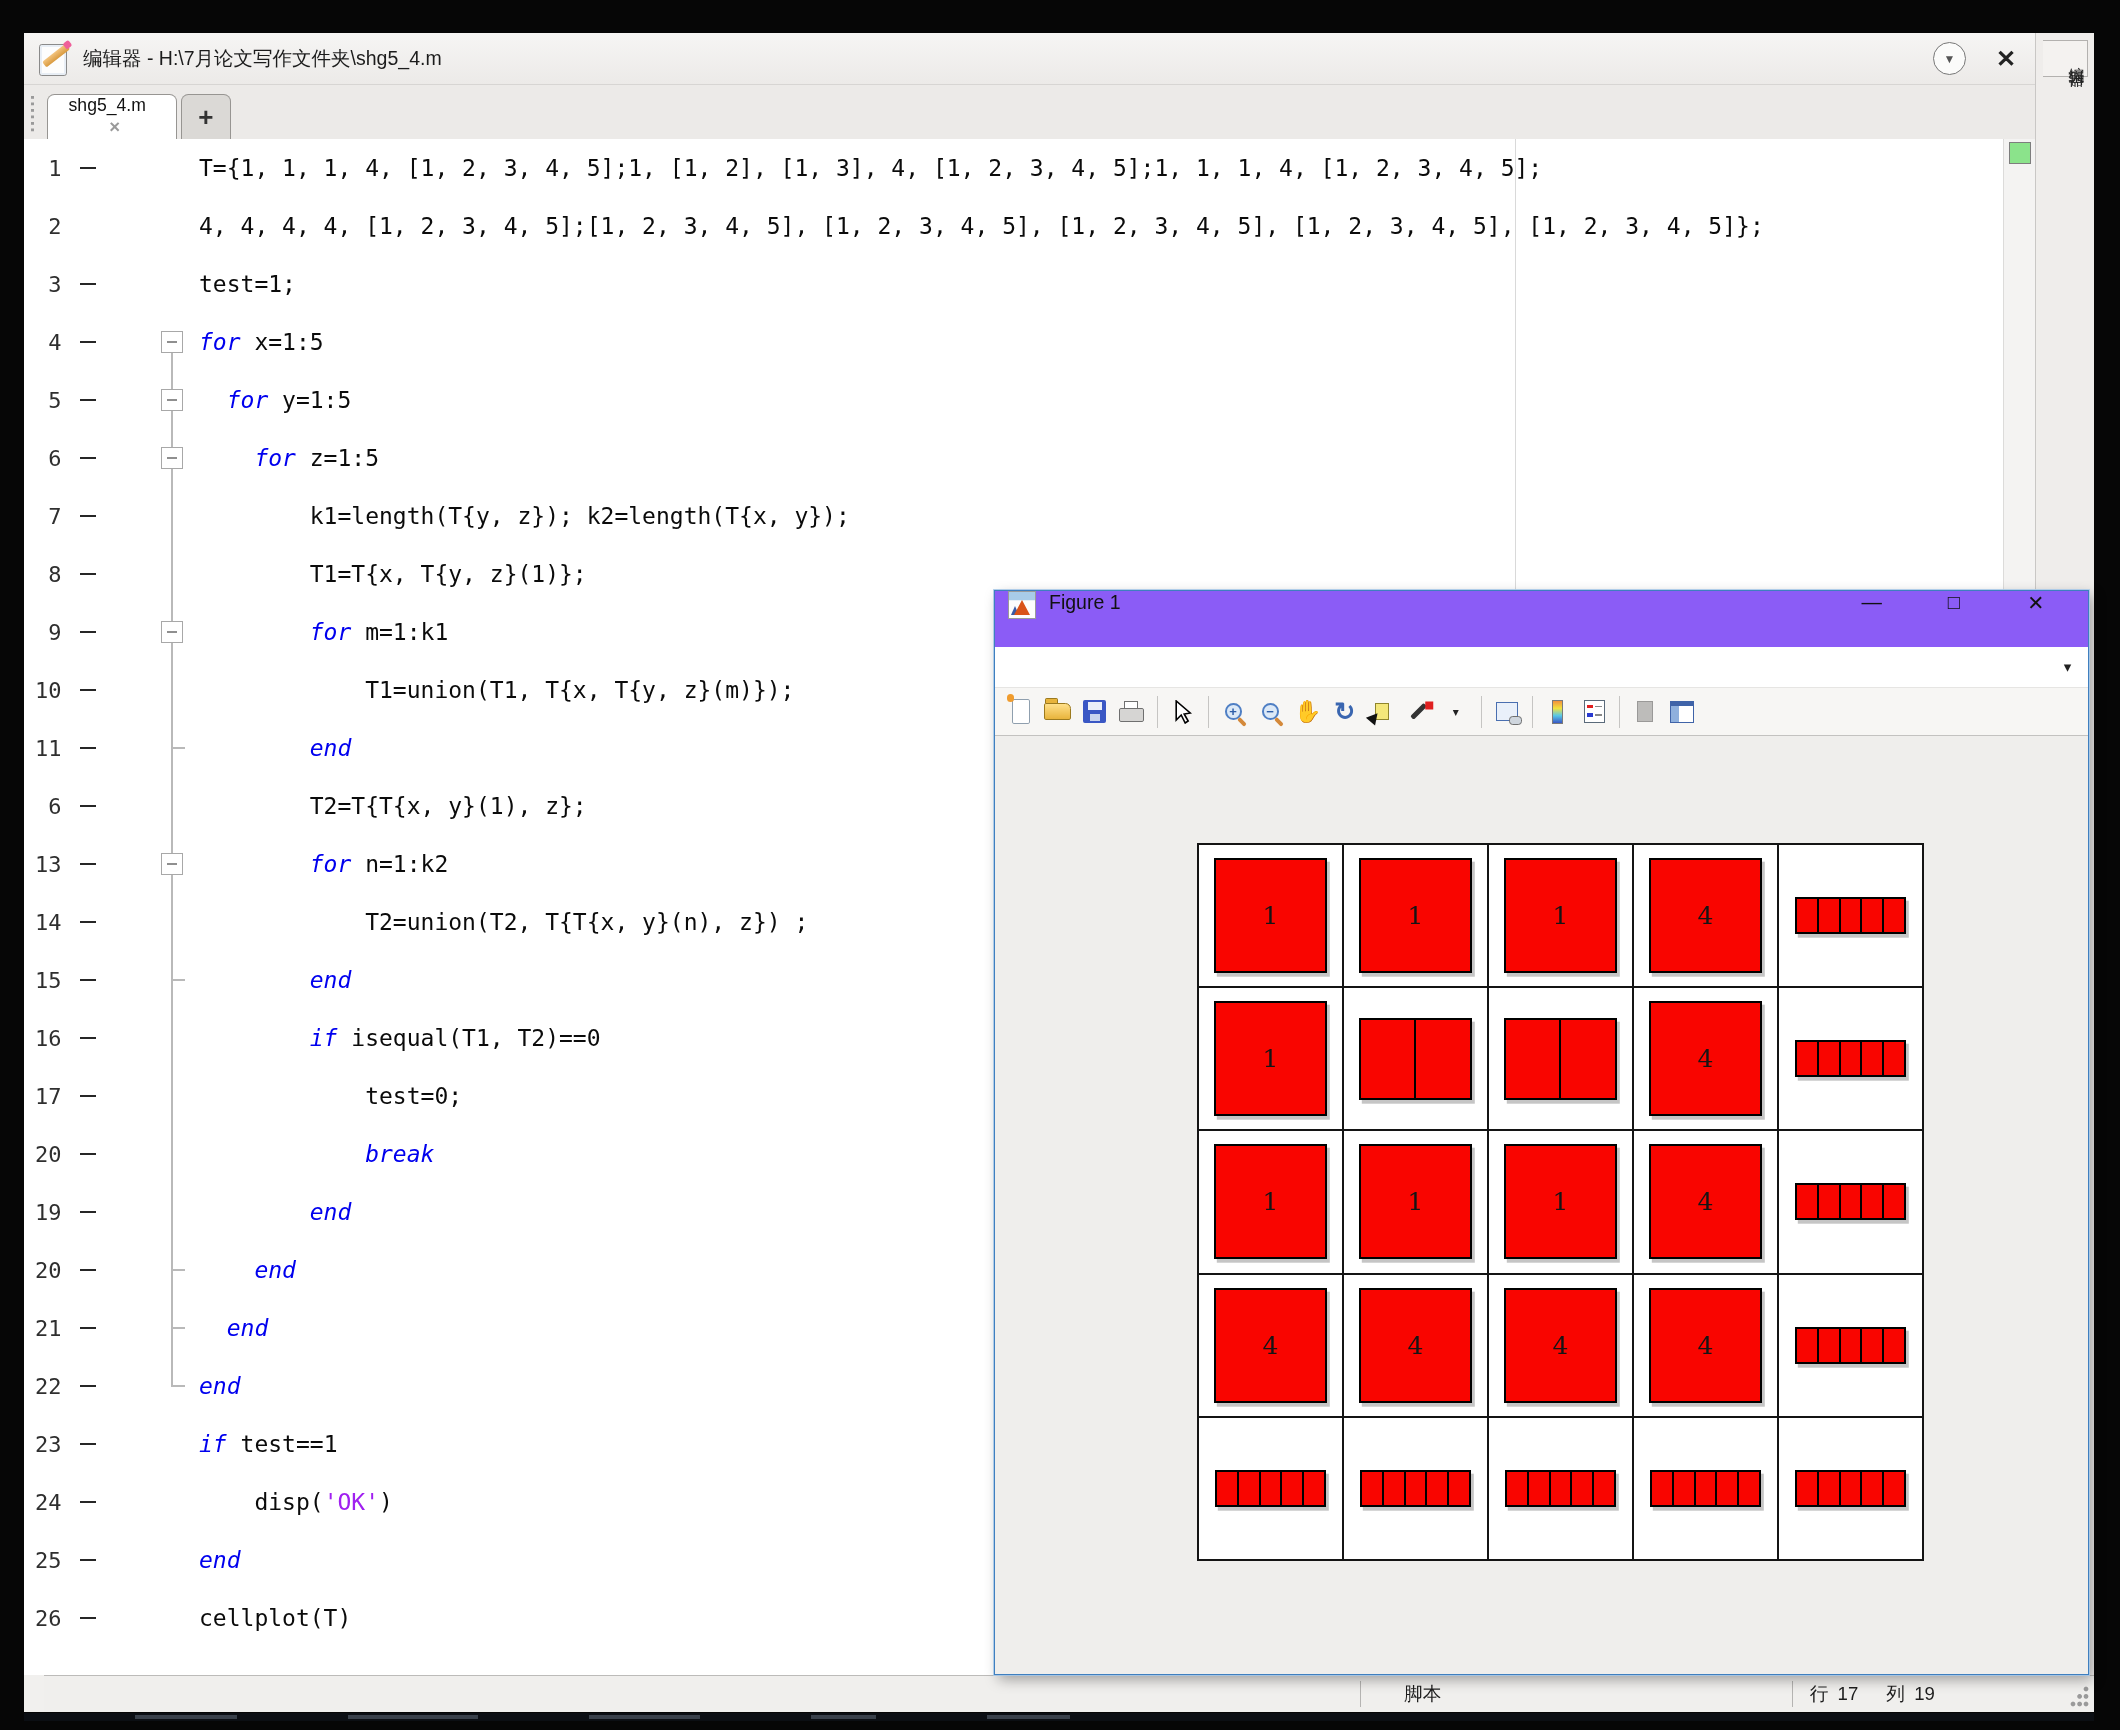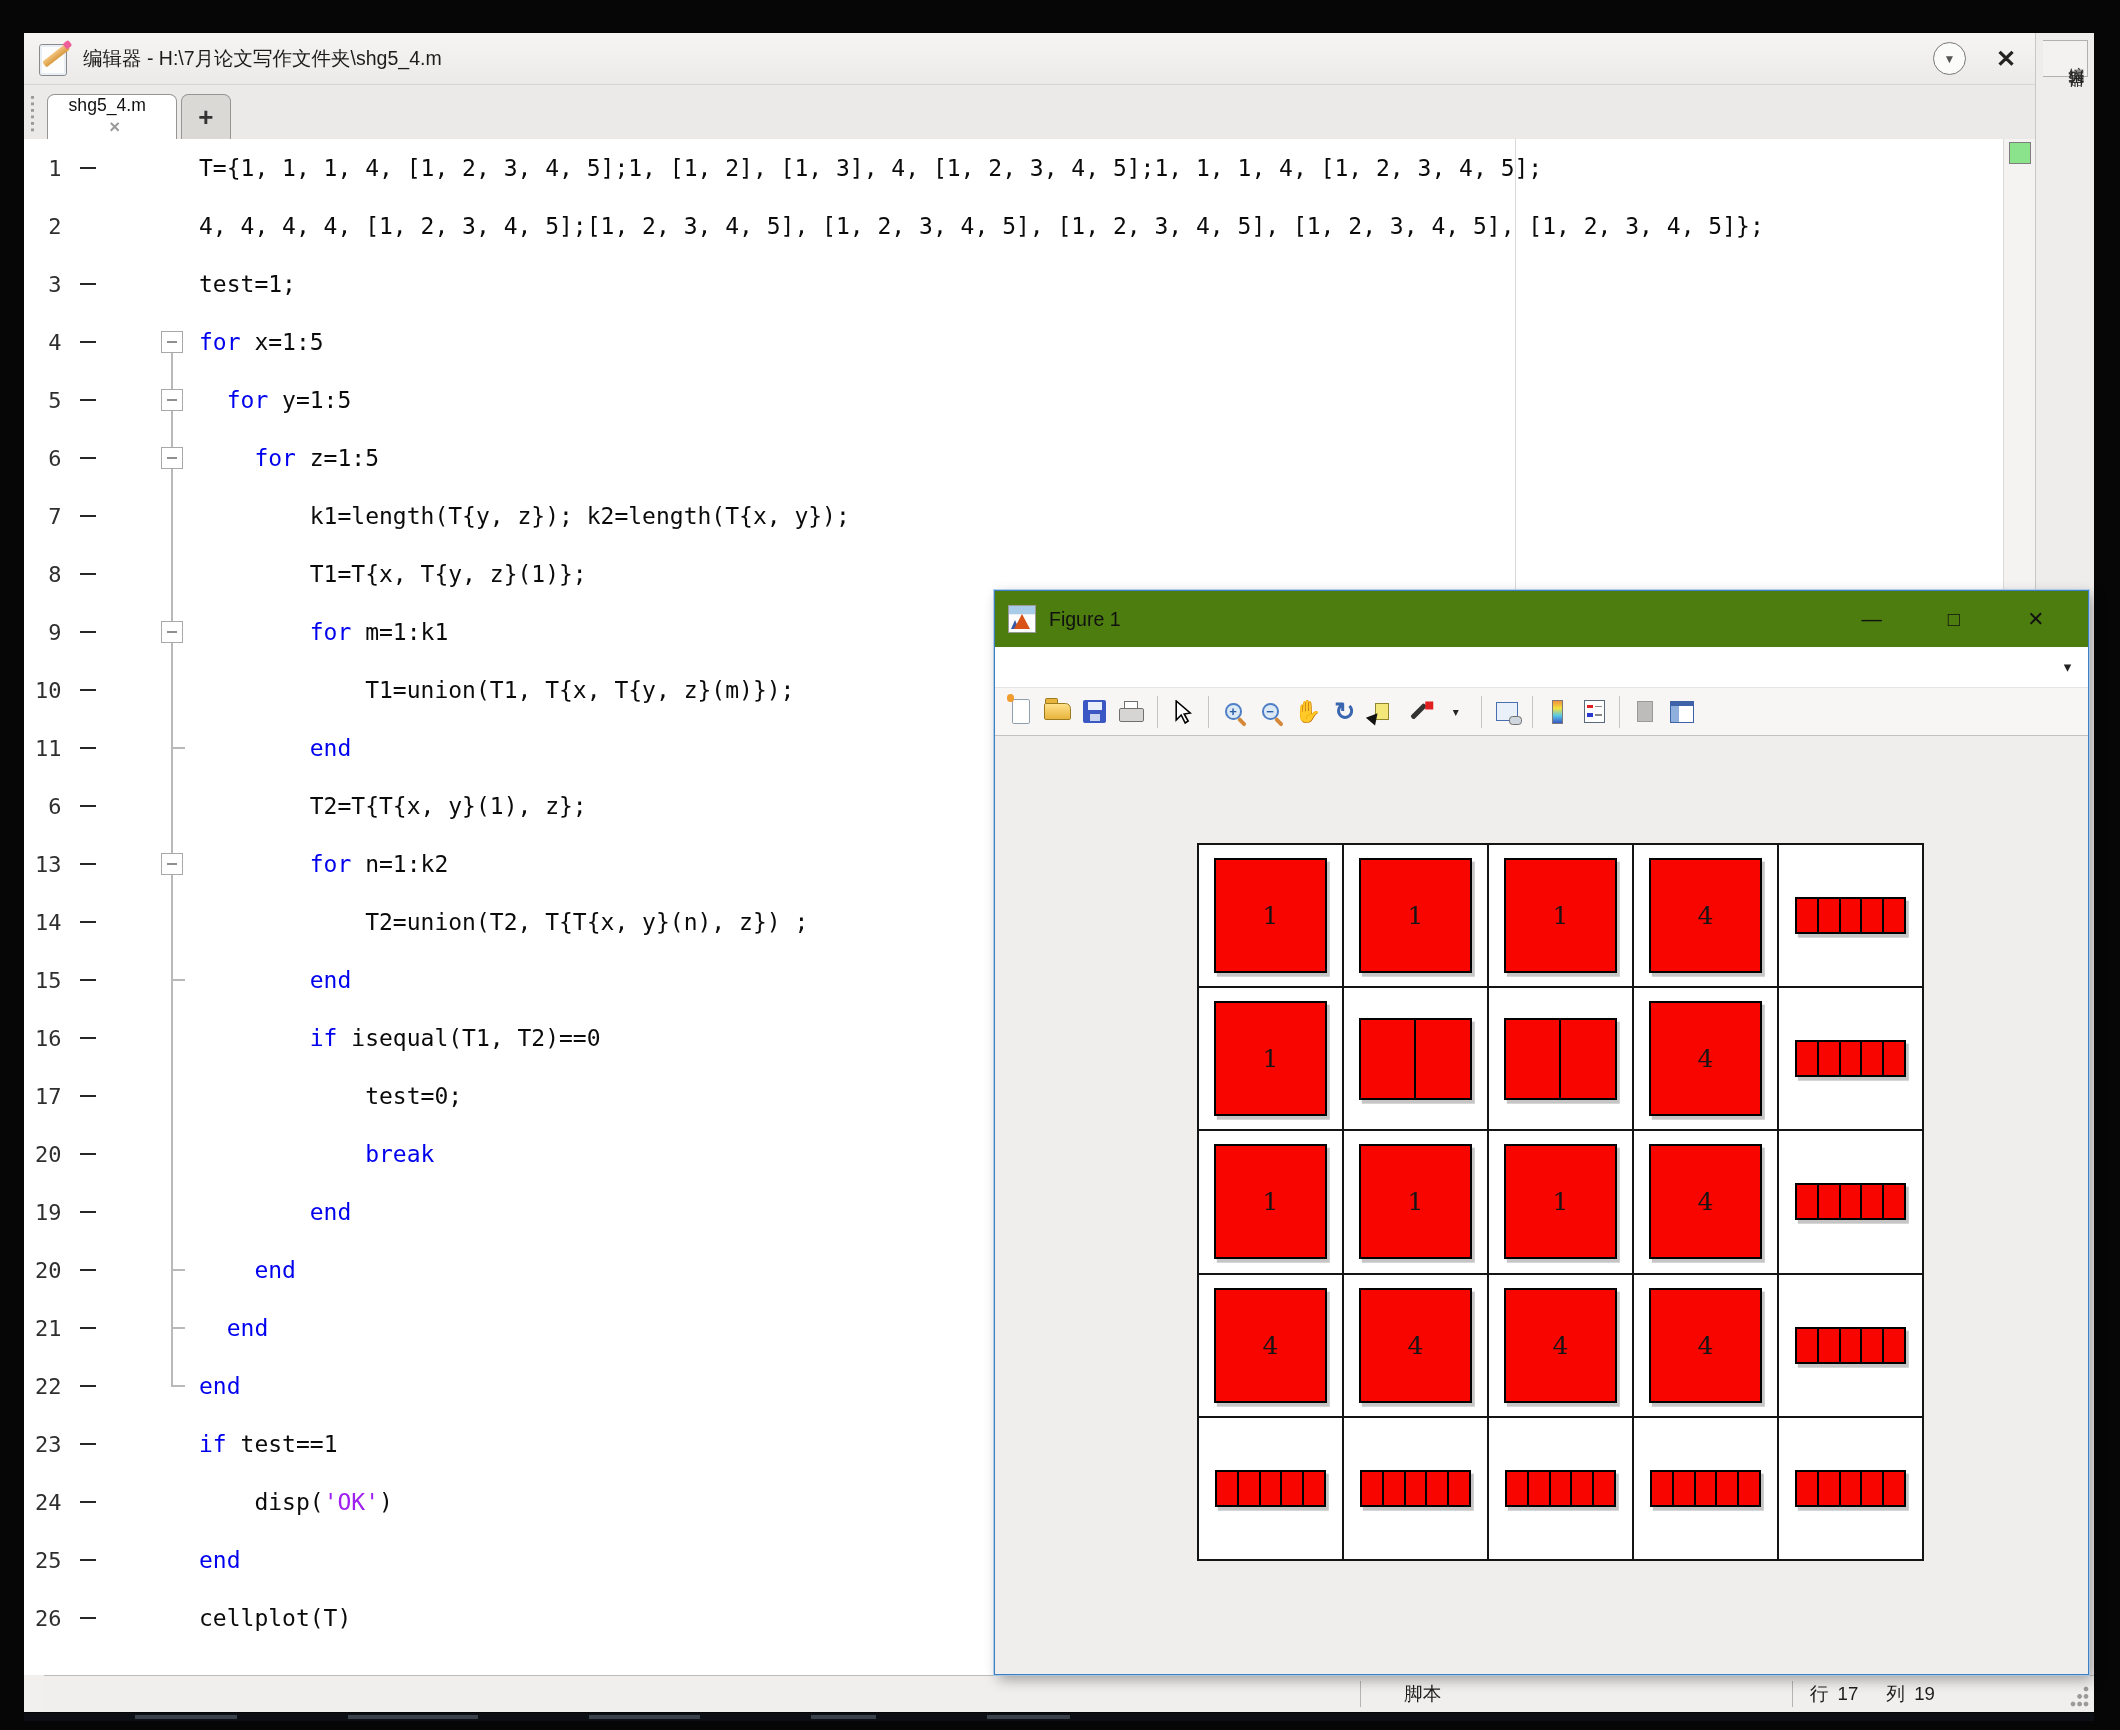--- a/index.html
+++ b/index.html
@@ -47,21 +47,21 @@
   .line.exec .ldash i { display:block; }
   .lfold { width:93px; flex:none; position:relative; height:100%; }
   .fvline { position:absolute; left:65px; top:0; bottom:0; width:1.9px; background:#b9b9b9; }
   .fvline.half-bottom { top:50%; }
   .fvline.half-top { bottom:50%; top:0; }
   .ftick { position:absolute; left:65px; top:calc(50% - 0.9px); width:14px; height:1.9px; background:#b9b9b9; }
   .fbox { position:absolute; left:55px; top:calc(50% - 11px); width:22px; height:22px; background:#fff;
           border:1.9px solid #a8a8a8; display:flex; align-items:center; justify-content:center; z-index:2; }
   .fbox i { width:9.3px; height:1.9px; background:#8f8f8f; }
   .lcode { white-space:pre; color:#0b0b0b; }
-  .seg.kw { color:var(--kw-color,#0000EE); }
+  .seg.kw { color:var(--kw-color,#0000EE);font-style:italic; }
   .seg.str { color:var(--str-color,#A020F0); }
 
   #scroll-strip { width:32px; flex:none; background:#f4f3f2; border-left:0.9px solid #dcdbda; display:flex; flex-direction:column; align-items:center; }
   #analyzer-box { width:22px; height:22px; margin-top:2.8px; background:var(--green,#8BE38B); border:1.9px solid #7d7d7d; }
 
   #side-strip { width:59px; flex:none; background:#efedeb; border-left:0.9px solid #c9c7c5; display:flex; flex-direction:column; align-items:center; }
   #side-tab { margin-top:7.4px; width:45px; padding:13px 0; background:#f4f2f0; border:0.9px solid #b3b1af; border-left:none;
               writing-mode:vertical-rl; text-orientation:upright; font-size:16px; color:#222; text-align:center; letter-spacing:2.8px; }
 
   #statusbar { height:37px; background:#f0efed; border-top:0.9px solid #bcbbb9; display:flex; align-items:center; font-size:18.6px; color:#1d1d1d;margin-left:20px; }
@@ -75,21 +75,21 @@
       radial-gradient(circle at 17.6px 28px, #9a9a9a 1.9px, transparent 2.8px),
       radial-gradient(circle at 24px 20.4px, #9a9a9a 1.9px, transparent 2.8px),
       radial-gradient(circle at 11px 28px, #9a9a9a 1.9px, transparent 2.8px),
       radial-gradient(circle at 17.6px 20.4px, #9a9a9a 1.9px, transparent 2.8px),
       radial-gradient(circle at 24px 13px, #9a9a9a 1.9px, transparent 2.8px); }
 
   
   #figure { position:absolute; left:994px; top:590px; width:1095px; height:1085px; z-index:10;
             background:#efeeec; border:0.9px solid var(--accent,#3F7FBF); box-shadow:0 0 0 0.9px #a9c9e8, 3.7px 4.6px 13px rgba(0,0,0,.35);
             display:flex; flex-direction:column; }
-  #fig-titlebar { height:56px; background:#4d7c0f; display:flex; align-items:center; padding:0 9.3px 0 13px; }
+  #fig-titlebar { height:56px; background:#8b5cf6; display:flex; align-items:flex-start; padding:0 9.3px 0 13px; }
   .fig-icon { width:28px; height:28px; border:0.9px solid #9a9a9a; background:#fdfdfd; position:relative; margin-right:13px;
               box-shadow:inset 0 8.3px 0 #a8cbe8; }
   .fig-icon .tri1 { position:absolute; left:4.6px; bottom:2.8px; width:0; height:0;
                     border-left:8.3px solid transparent; border-right:8.3px solid transparent; border-bottom:15px solid #d95319; }
   .fig-icon .tri2 { position:absolute; left:1.9px; bottom:2.8px; width:0; height:0;
                     border-left:4.6px solid transparent; border-right:4.6px solid transparent; border-bottom:9.3px solid #3b5aa5; }
   #fig-title { font-size:19.5px; color:#111; }
   #fig-titlebar .spacer { flex:1; }
   .win-ctl { width:45px; text-align:center; font-size:20.4px; color:#111; margin-left:37px; }
   #fig-close { margin-right:20.4px; }

